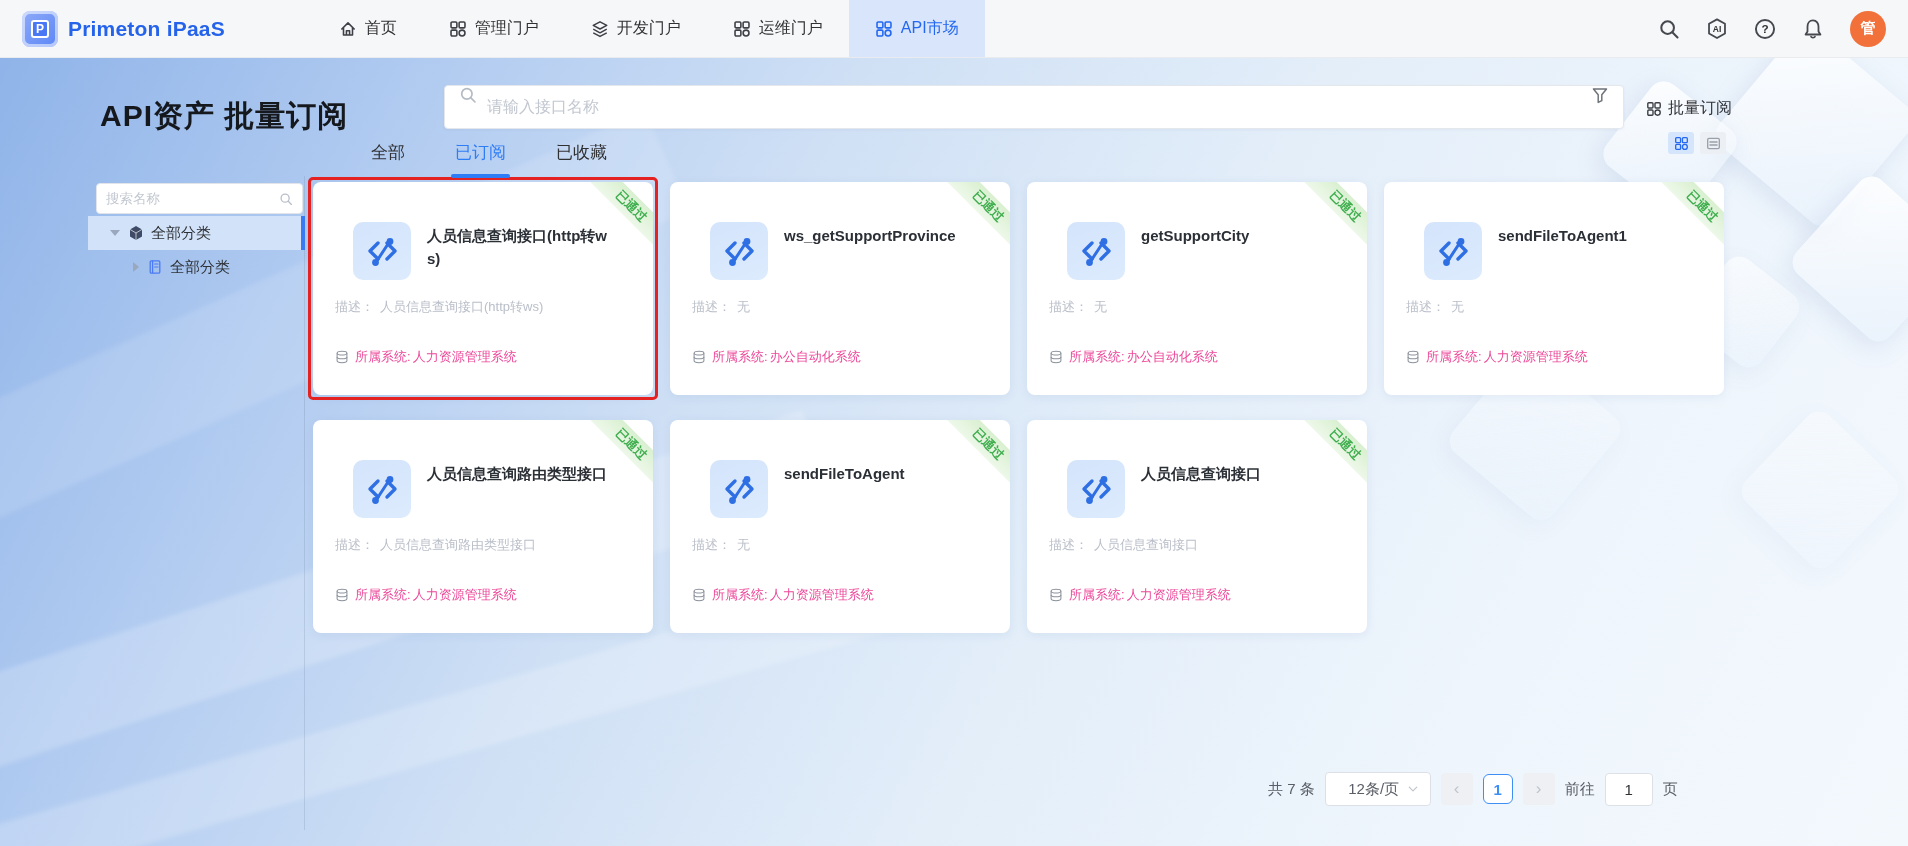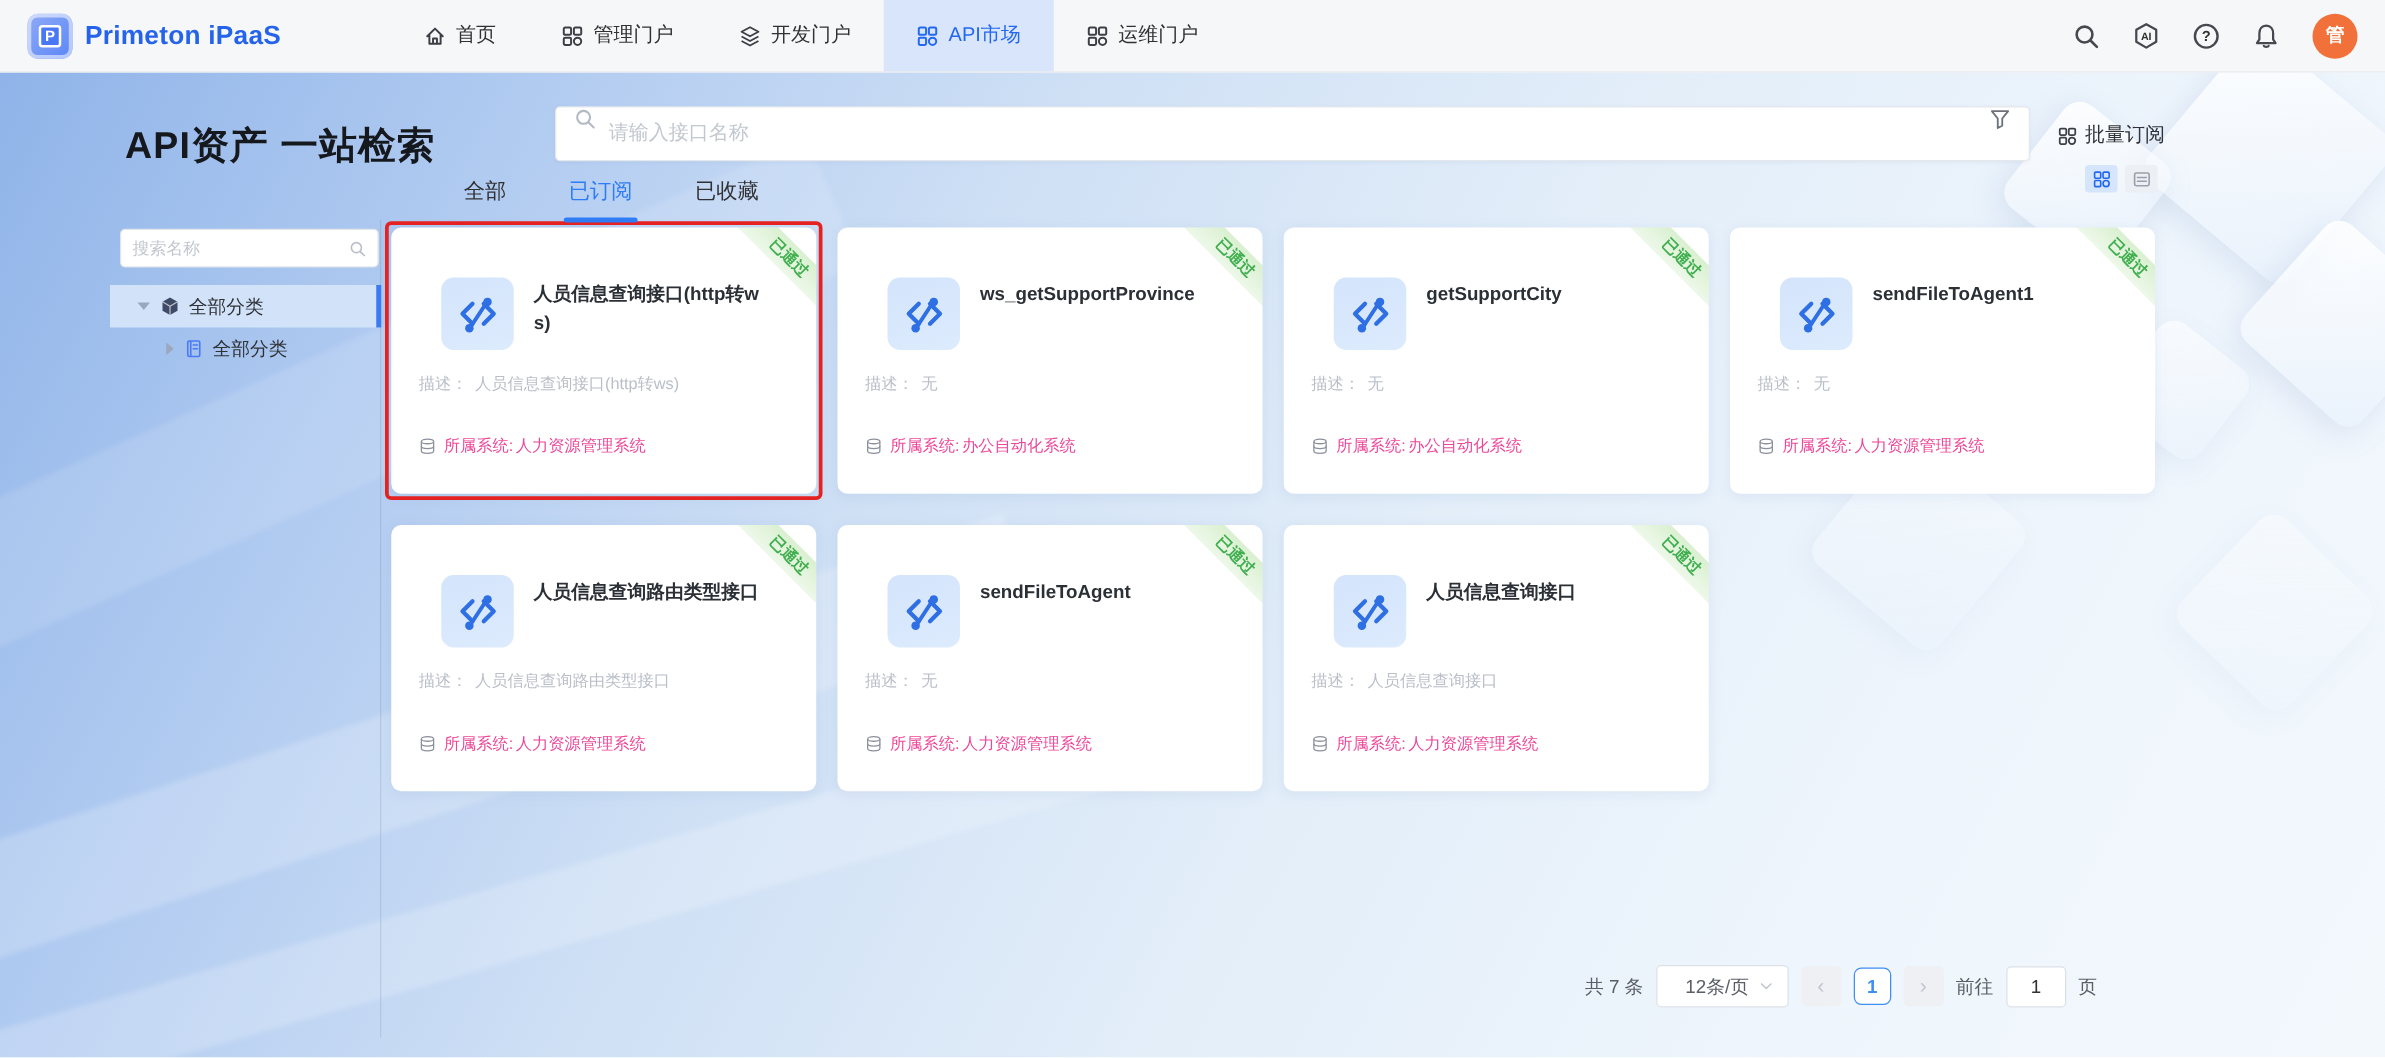--- a/index.html
+++ b/index.html
@@ -78,21 +78,21 @@
   
   .sidebar { position:absolute; left:88px; top:176px; width:217px; height:654px; z-index:2;
     border-right:1px solid rgba(90,110,140,0.18); }
   .side-search { position:absolute; left:8px; top:7px; width:207px; height:31px;
     background:#fff; border:1px solid #e1e5ea; border-radius:4px;
     display:flex; align-items:center; padding:0 9px; gap:6px; }
   .side-search input { flex:1; min-width:0; border:none; outline:none; font-size:13.5px; background:transparent;
     color:#333; font-family:Liberation Serif, serif; }
   .side-search input::placeholder { color:#c2c7d0; }
   .side-search svg { width:14px; height:14px; stroke:#b9bfc9; flex:none; }
-  .tree { position:absolute; left:0; top:52px; width:217px; }
+  .tree { position:absolute; left:0; top:40px; width:217px; }
   .tree-row { display:flex; align-items:center; height:34px; cursor:pointer; position:relative; font-size:15px; color:#2f3237; }
   .tree-row.selected { background:#d2e3f9; }
   .tree-row.selected::after { content:""; position:absolute; right:0; top:0; bottom:0; width:4px; background:#3a7af2; }
   .tree-row .indent0 { width:22px; } .tree-row .indent1 { width:45px; }
   .caret { width:0; height:0; margin-right:8px; flex:none; }
   .caret.down { border-left:5px solid transparent; border-right:5px solid transparent; border-top:6px solid #9aa7bd; }
   .caret.right { border-top:5px solid transparent; border-bottom:5px solid transparent; border-left:6px solid #9aa7bd; }
   .tree-row svg { width:16px; height:16px; margin-right:7px; flex:none; }
 
   
@@ -238,51 +238,51 @@
             <use href="#i-grid"></use>
           </svg>
         <span>管理门户</span>
       </div>
       <div class="nav-item">
         <svg viewBox="0 0 16 16">
             <use href="#i-layers"></use>
           </svg>
         <span>开发门户</span>
       </div>
+      <div class="nav-item">
+        <svg viewBox="0 0 16 16">
+            <use href="#i-grid"></use>
+          </svg>
+        <span>运维门户</span>
+      </div>
       <div class="nav-item active">
         <svg viewBox="0 0 16 16">
             <use href="#i-grid"></use>
           </svg>
         <span>API市场</span>
-      </div>
-      <div class="nav-item">
-        <svg viewBox="0 0 16 16">
-            <use href="#i-grid"></use>
-          </svg>
-        <span>运维门户</span>
       </div>
     </nav>
     <div class="nav-right">
       <svg viewBox="0 0 16 16" fill="none">
           <use href="#i-search"></use>
         </svg>
       <svg viewBox="0 0 16 16" fill="none">
           <use href="#i-hex-ai"></use>
         </svg>
       <svg viewBox="0 0 16 16" fill="none">
           <use href="#i-question"></use>
         </svg>
       <svg viewBox="0 0 16 16" fill="none">
           <use href="#i-bell"></use>
         </svg>
       <div class="avatar">管</div>
     </div>
   </header>
 
-  <h1 class="page-title">API资产 一站检索</h1>
+  <h1 class="page-title">API资产 批量订阅</h1>
 
   <div class="main-search">
     <svg viewBox="0 0 16 16" fill="none">
         <use href="#i-search"></use>
       </svg>
     <input type="text" placeholder="请输入接口名称" style="">
     <svg viewBox="0 0 16 16" fill="none" style="stroke:#6d7178">
         <use href="#i-funnel"></use>
       </svg>
   </div>

